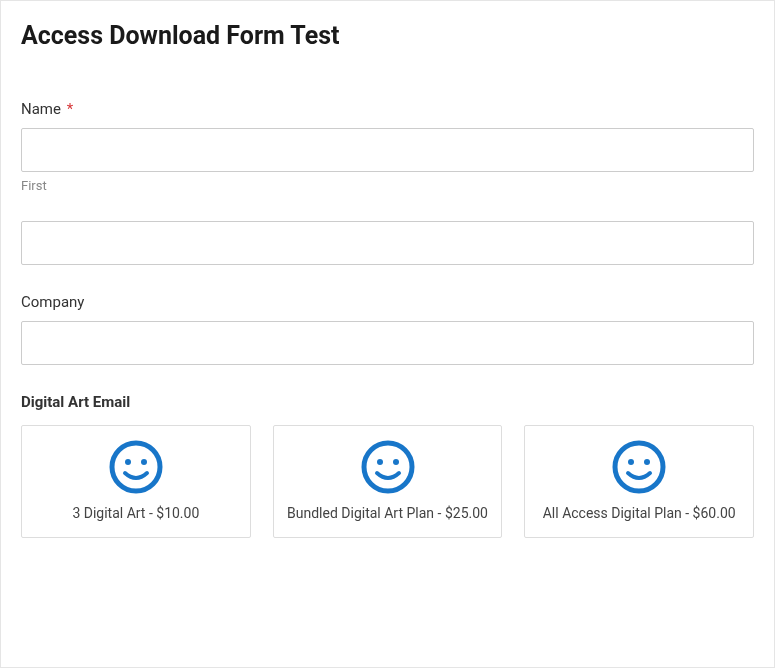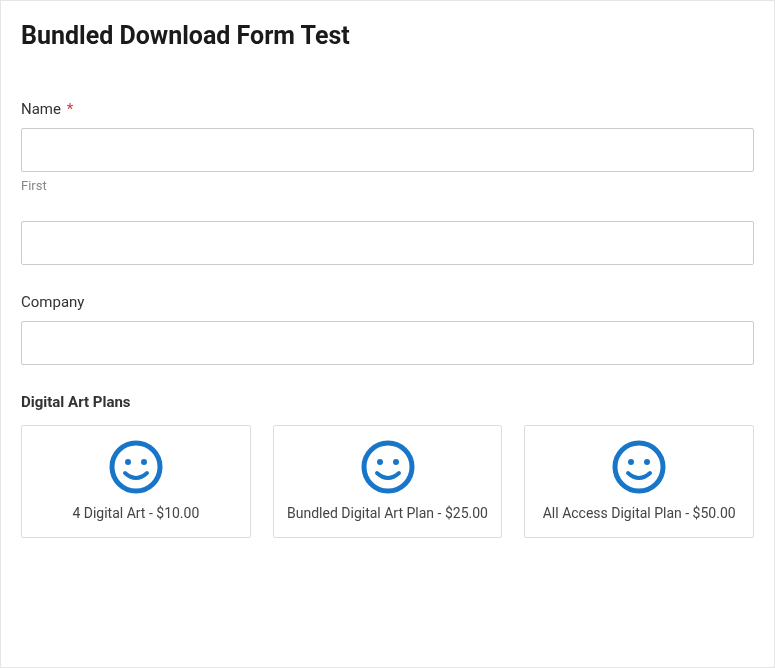--- a/index.html
+++ b/index.html
@@ -87,21 +87,21 @@
     .plan-label {
       font-size: 14px;
       color: #444;
       line-height: 1.35;
     }
   </style>
 </head>
 <body>
 
 <div class="container">
-  <h1 class="page-title">Bundled Download Form Test</h1>
+  <h1 class="page-title">Access Download Form Test</h1>
 
   <div class="field">
     <label class="field-label">
       <span>Name</span>
       <span class="required">*</span>
     </label>
     <div class="name-row">
       <div class="name-col">
         <input type="text" style="">
         <span class="sublabel">First</span>
@@ -112,32 +112,32 @@
   <div class="field">
     <input type="text" style="">
   </div>
 
   <div class="field">
     <label class="field-label">Company</label>
     <input type="text" style="">
   </div>
 
   <div>
-    <div class="plans-label">Digital Art Plans</div>
+    <div class="plans-label">Digital Art Email</div>
     <div class="plans-row">
       <div class="plan-card">
         <div class="plan-icon">
           <svg width="58" height="58" viewBox="0 0 58 58">
             <circle cx="29" cy="29" r="24" fill="none" stroke="#1876c9" stroke-width="5"></circle>
             <circle cx="21" cy="24" r="3" fill="#1876c9"></circle>
             <circle cx="37" cy="24" r="3" fill="#1876c9"></circle>
             <path d="M 18 35 Q 29 45 40 35" fill="none" stroke="#1876c9" stroke-width="4" stroke-linecap="round"></path>
           </svg>
         </div>
-        <div class="plan-label">4 Digital Art - $10.00</div>
+        <div class="plan-label">3 Digital Art - $10.00</div>
       </div>
       <div class="plan-card">
         <div class="plan-icon">
           <svg width="58" height="58" viewBox="0 0 58 58">
             <circle cx="29" cy="29" r="24" fill="none" stroke="#1876c9" stroke-width="5"></circle>
             <circle cx="21" cy="24" r="3" fill="#1876c9"></circle>
             <circle cx="37" cy="24" r="3" fill="#1876c9"></circle>
             <path d="M 18 35 Q 29 45 40 35" fill="none" stroke="#1876c9" stroke-width="4" stroke-linecap="round"></path>
           </svg>
         </div>
@@ -145,17 +145,17 @@
       </div>
       <div class="plan-card">
         <div class="plan-icon">
           <svg width="58" height="58" viewBox="0 0 58 58">
             <circle cx="29" cy="29" r="24" fill="none" stroke="#1876c9" stroke-width="5"></circle>
             <circle cx="21" cy="24" r="3" fill="#1876c9"></circle>
             <circle cx="37" cy="24" r="3" fill="#1876c9"></circle>
             <path d="M 18 35 Q 29 45 40 35" fill="none" stroke="#1876c9" stroke-width="4" stroke-linecap="round"></path>
           </svg>
         </div>
-        <div class="plan-label">All Access Digital Plan - $50.00</div>
+        <div class="plan-label">All Access Digital Plan - $60.00</div>
       </div>
     </div>
   </div>
 </div>
 
 </body></html>

